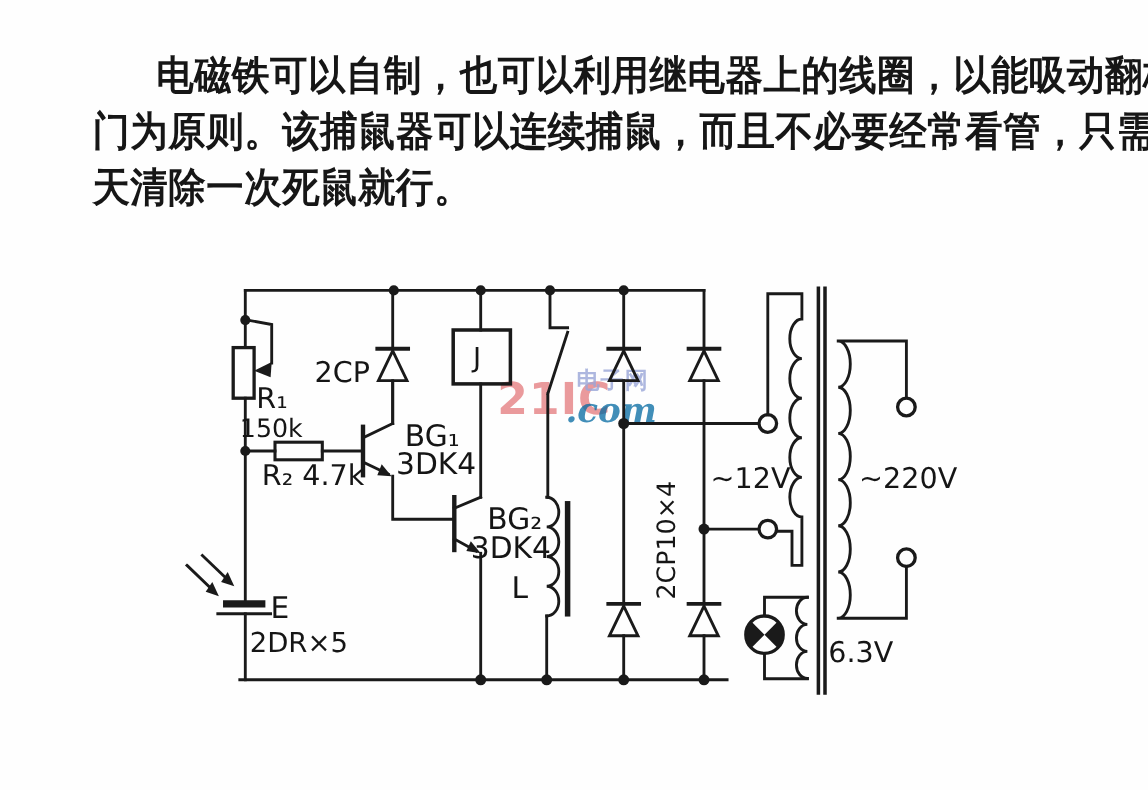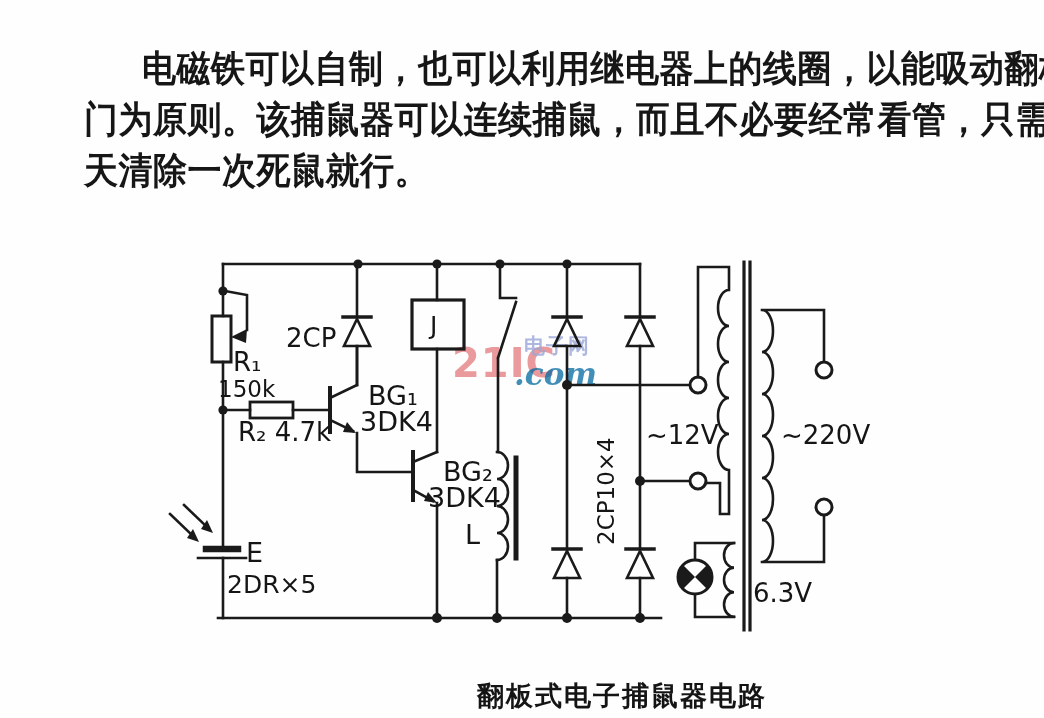--- a/index.html
+++ b/index.html
@@ -175,15 +175,14 @@
       <text class="lbl" x="753" y="602" font-size="26">6.3V</text>
     </g>
   </svg>
 
   <div class="para">
     <div class="ln ln1">电磁铁可以自制，也可以利用继电器上的线圈，以能吸动翻板</div>
     <div class="ln ln2">门为原则。该捕鼠器可以连续捕鼠，而且不必要经常看管，只需几</div>
     <div class="ln ln3">天清除一次死鼠就行。</div>
   </div>
 
-  <div class="caption">翻板式电子捕鼠器电路</div>
 
 </div>
 
 </body></html>

